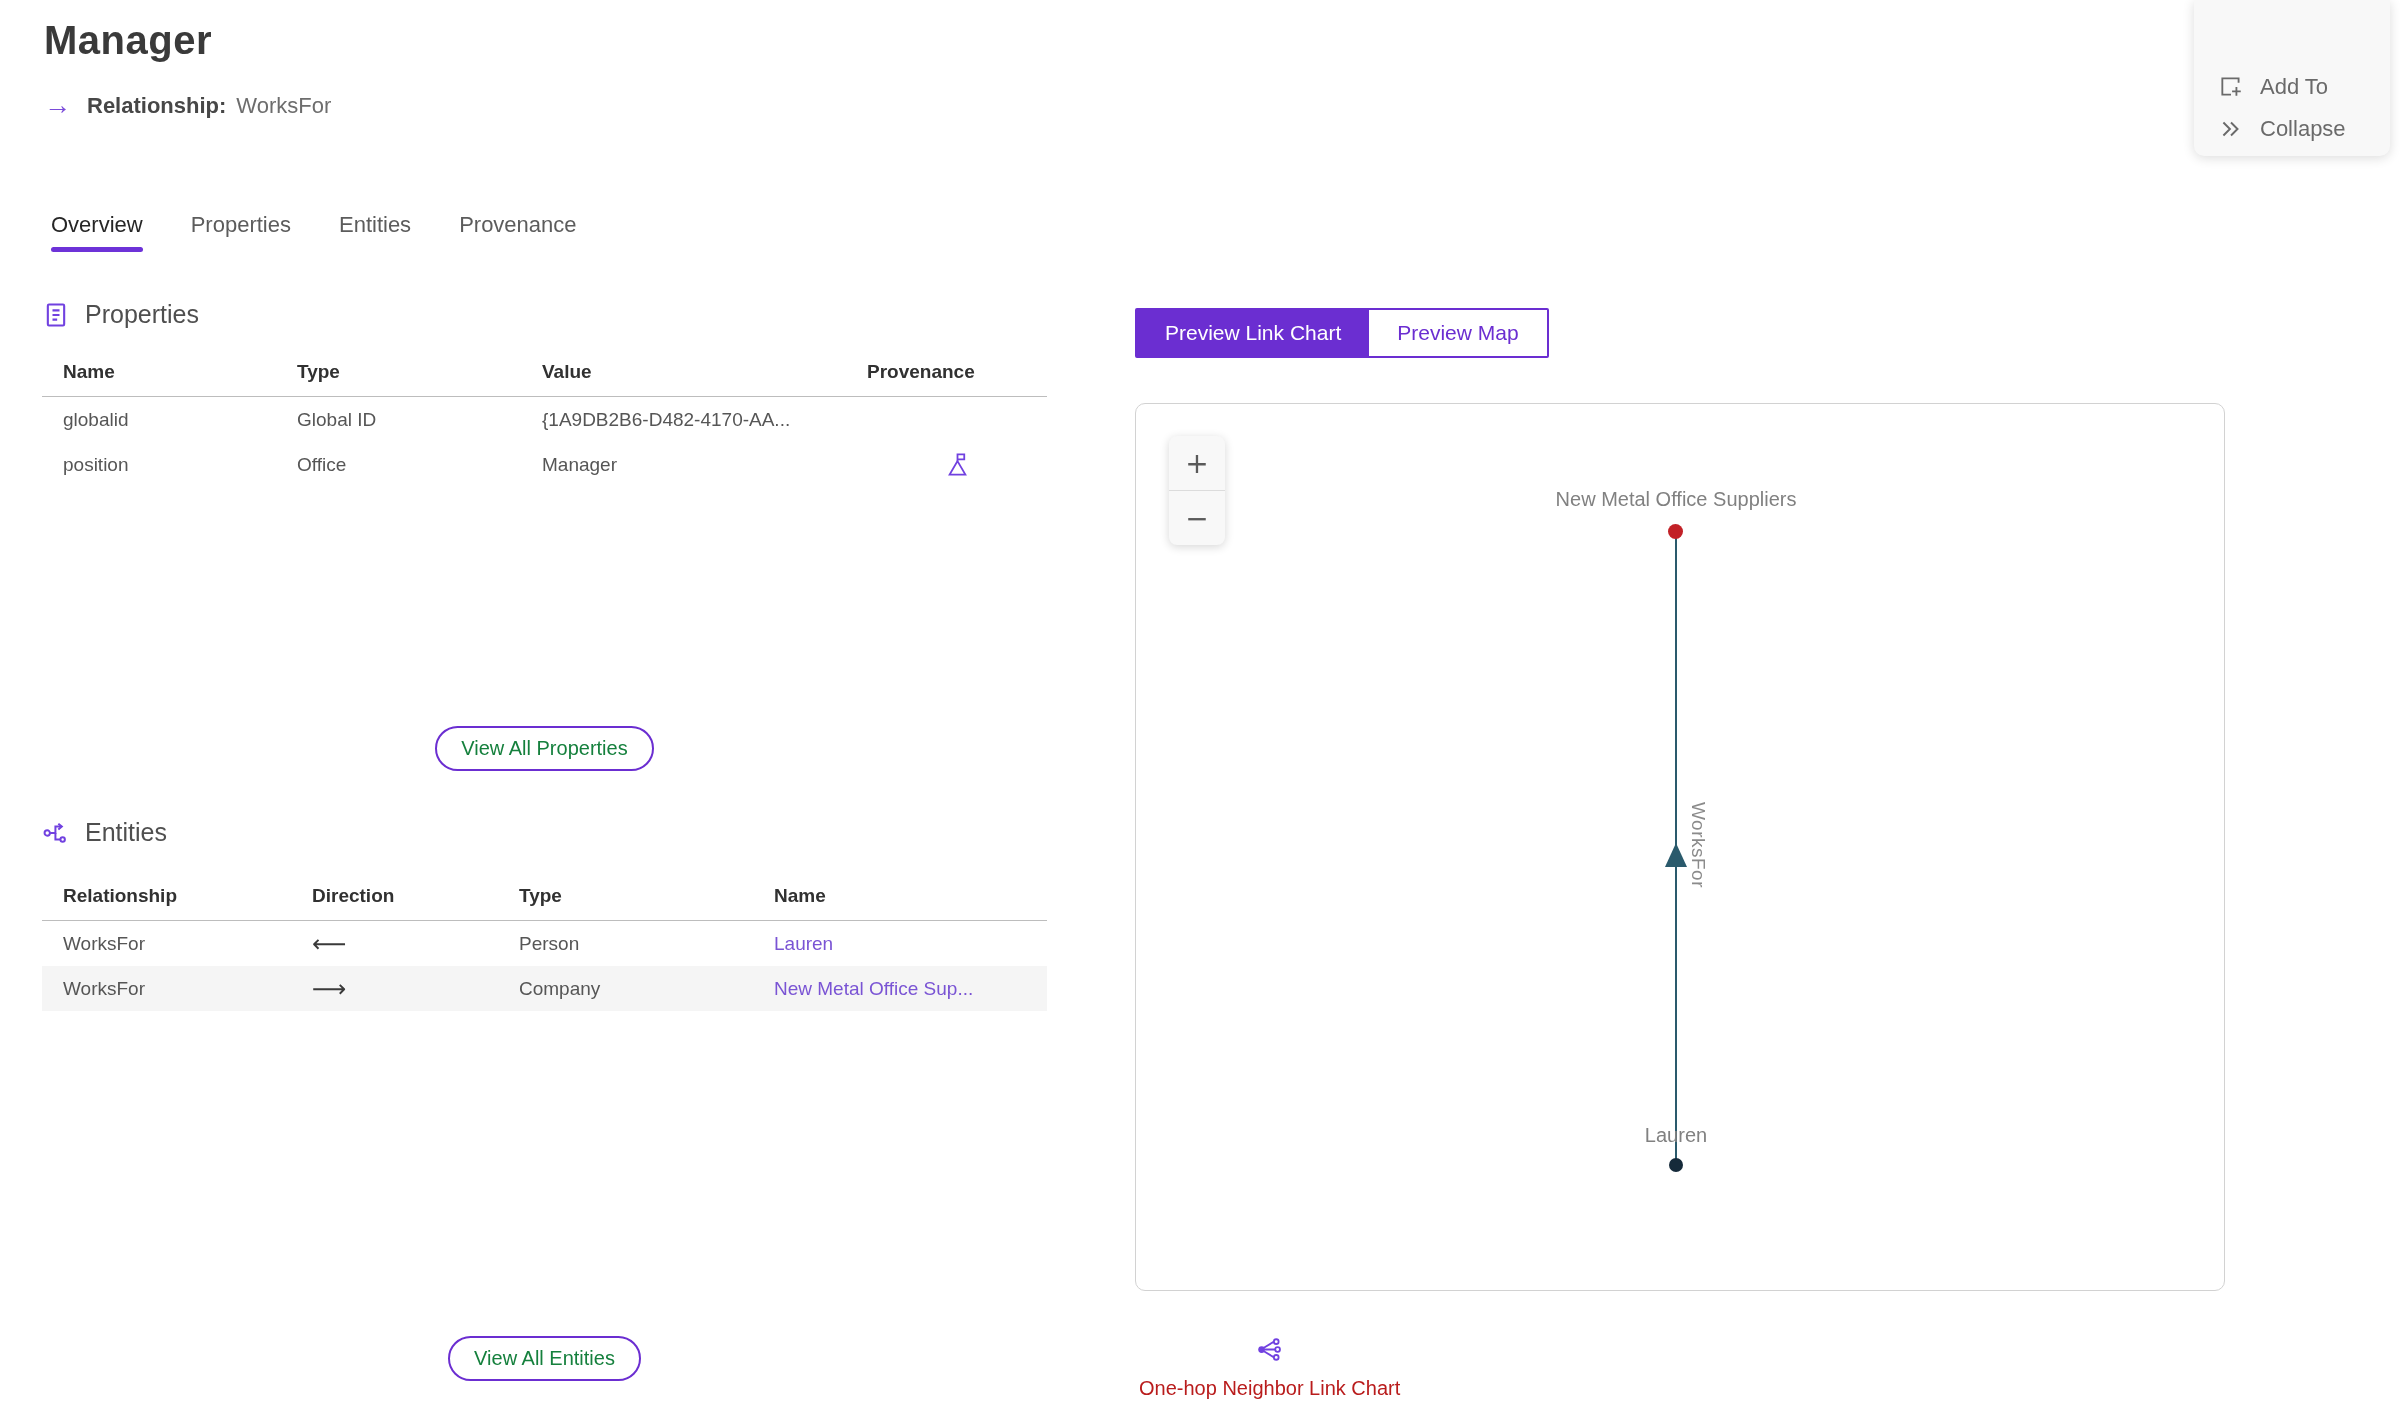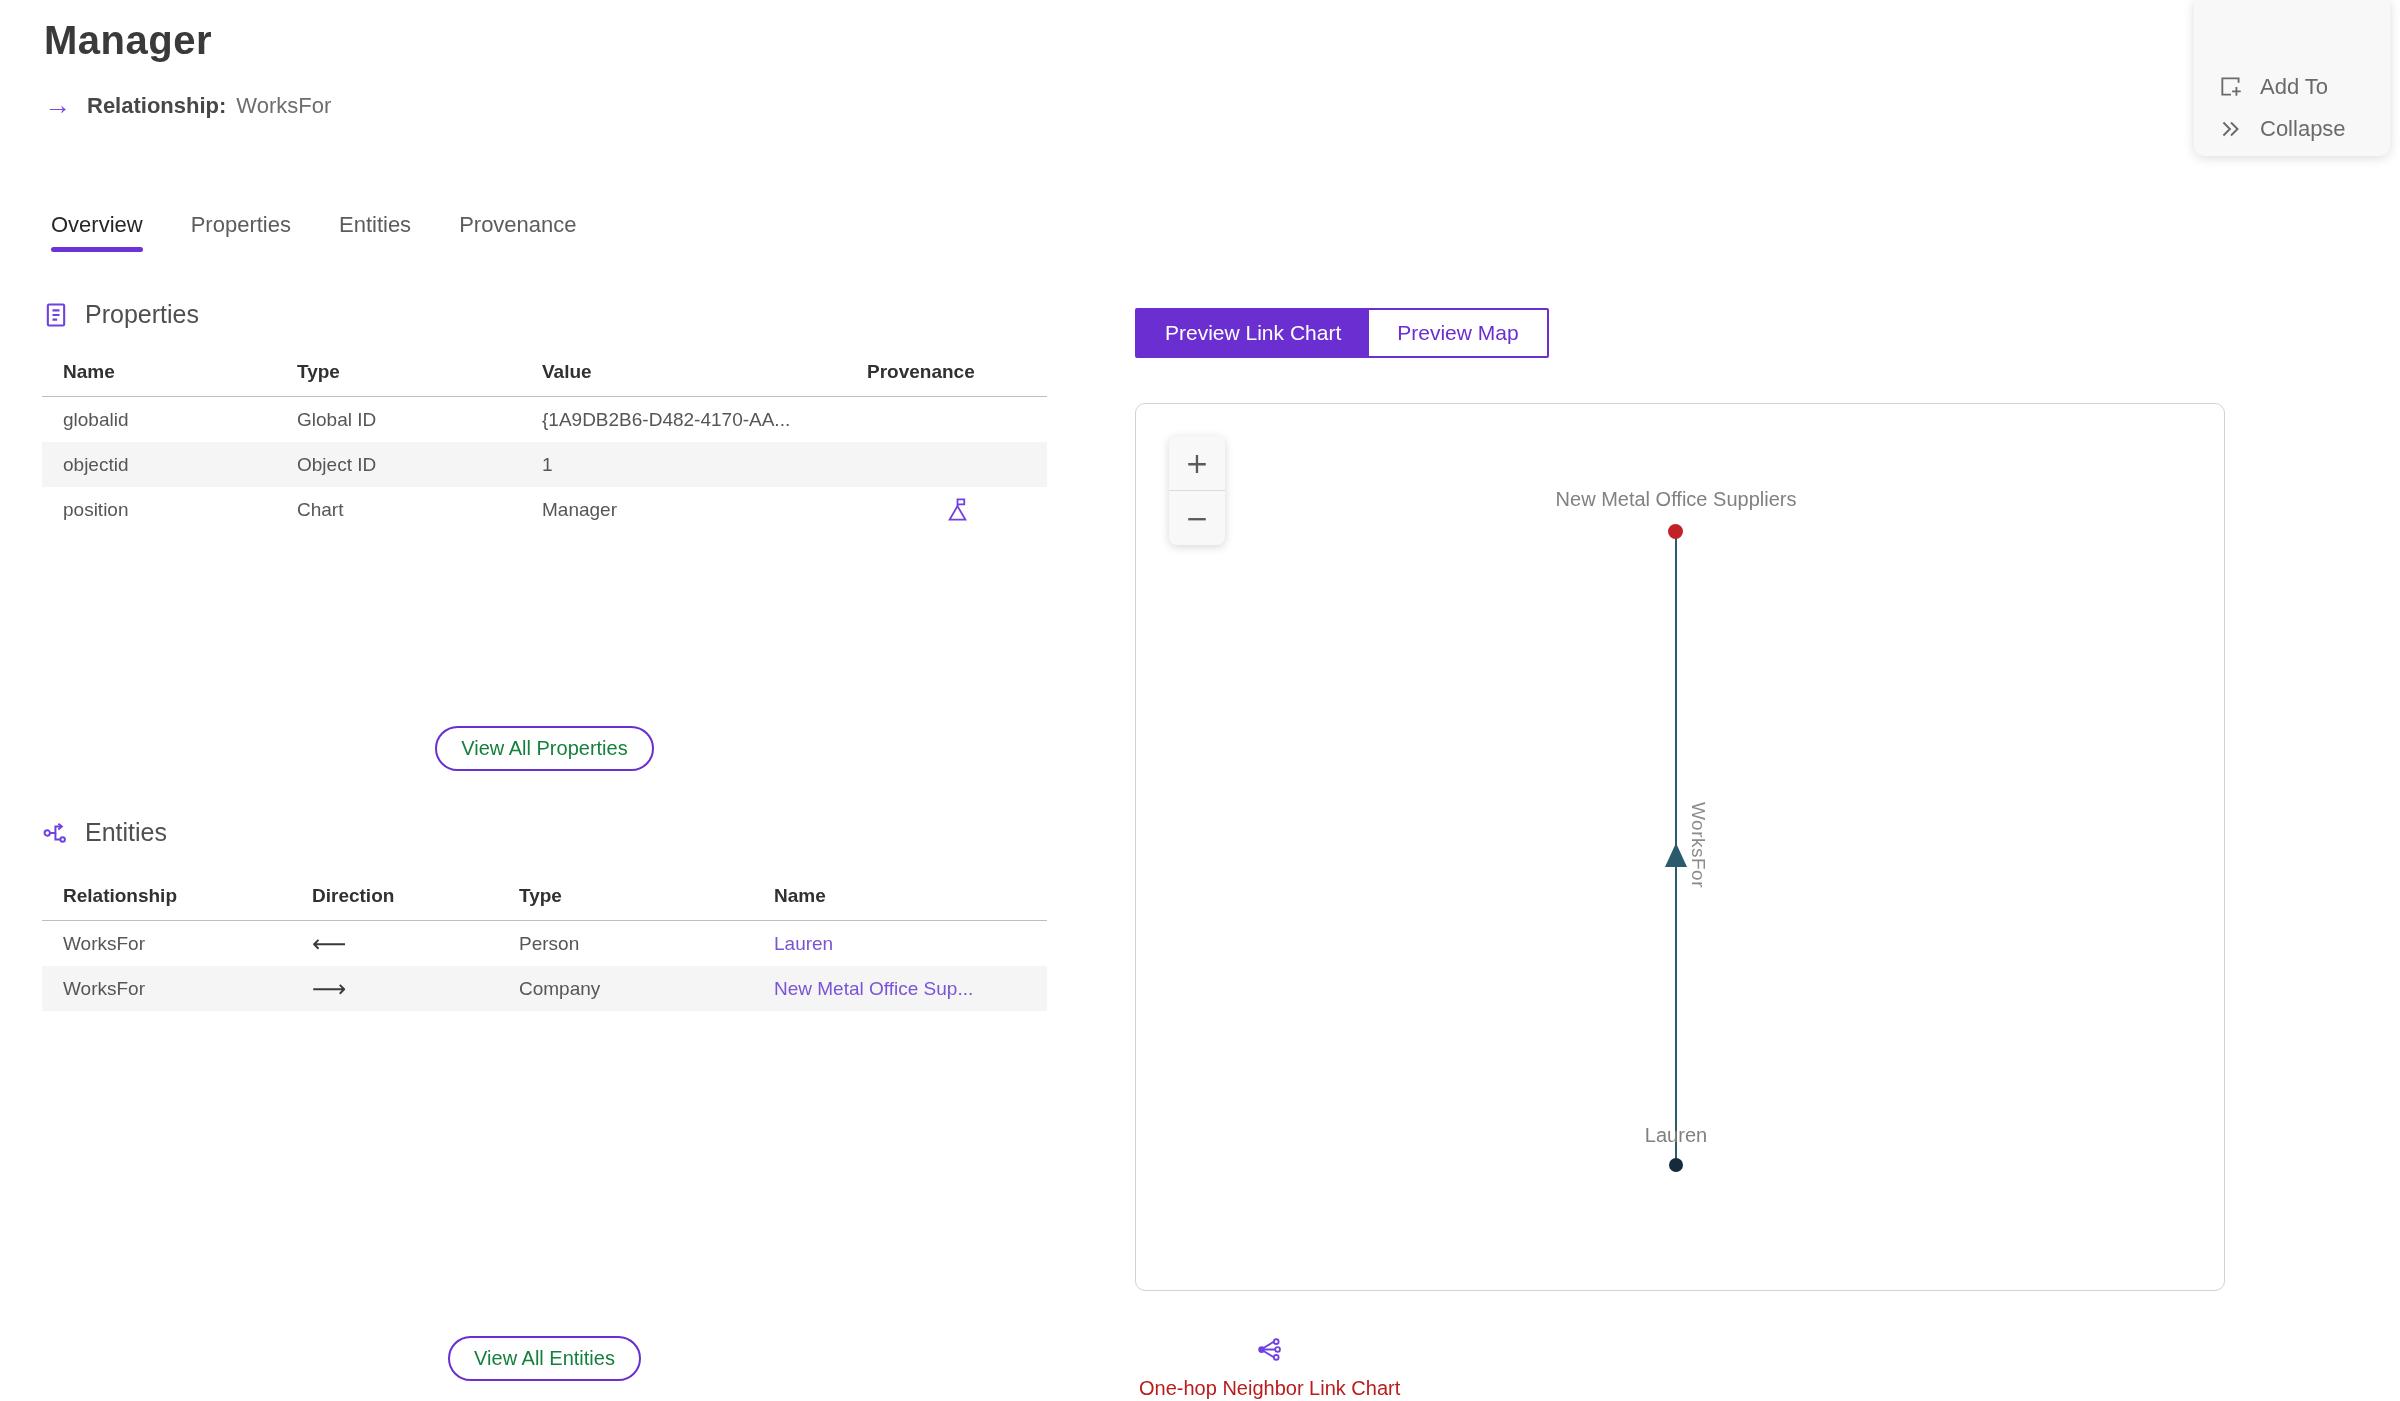--- a/index.html
+++ b/index.html
@@ -131,29 +131,23 @@
         <div>Type</div>
         <div>Value</div>
         <div>Provenance</div>
       </div>
       <div class="gt-row p-cols">
         <div class="c0">globalid</div>
         <div>Global ID</div>
         <div>{1A9DB2B6-D482-4170-AA...</div>
         <div class="prov-cell"></div>
       </div>
-      <div class="gt-row p-cols stripe">
-        <div class="c0">objectid</div>
-        <div>Object ID</div>
-        <div>1</div>
-        <div class="prov-cell"></div>
-      </div>
       <div class="gt-row p-cols">
         <div class="c0">position</div>
-        <div>Chart</div>
+        <div>Office</div>
         <div>Manager</div>
         <div class="prov-cell">
           <svg width="27" height="27" viewBox="0 0 24 24" fill="none" stroke="#7141e0" stroke-width="1.6">
             <path d="M12 9 L19 21 H5 Z"></path>
             <path d="M12 9 V3 h6 v4.5 h-6"></path>
           </svg>
         </div>
       </div>
     </div>
   </div>

